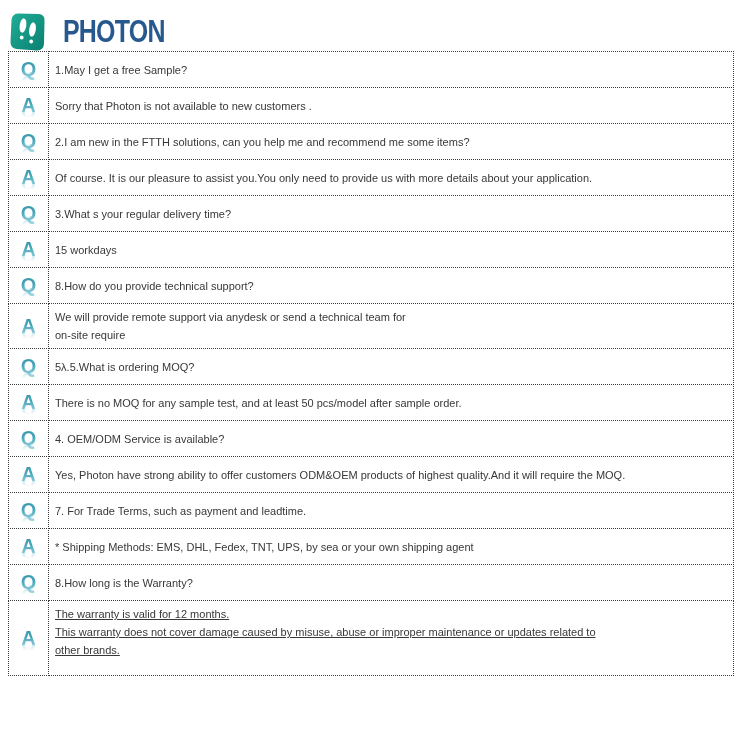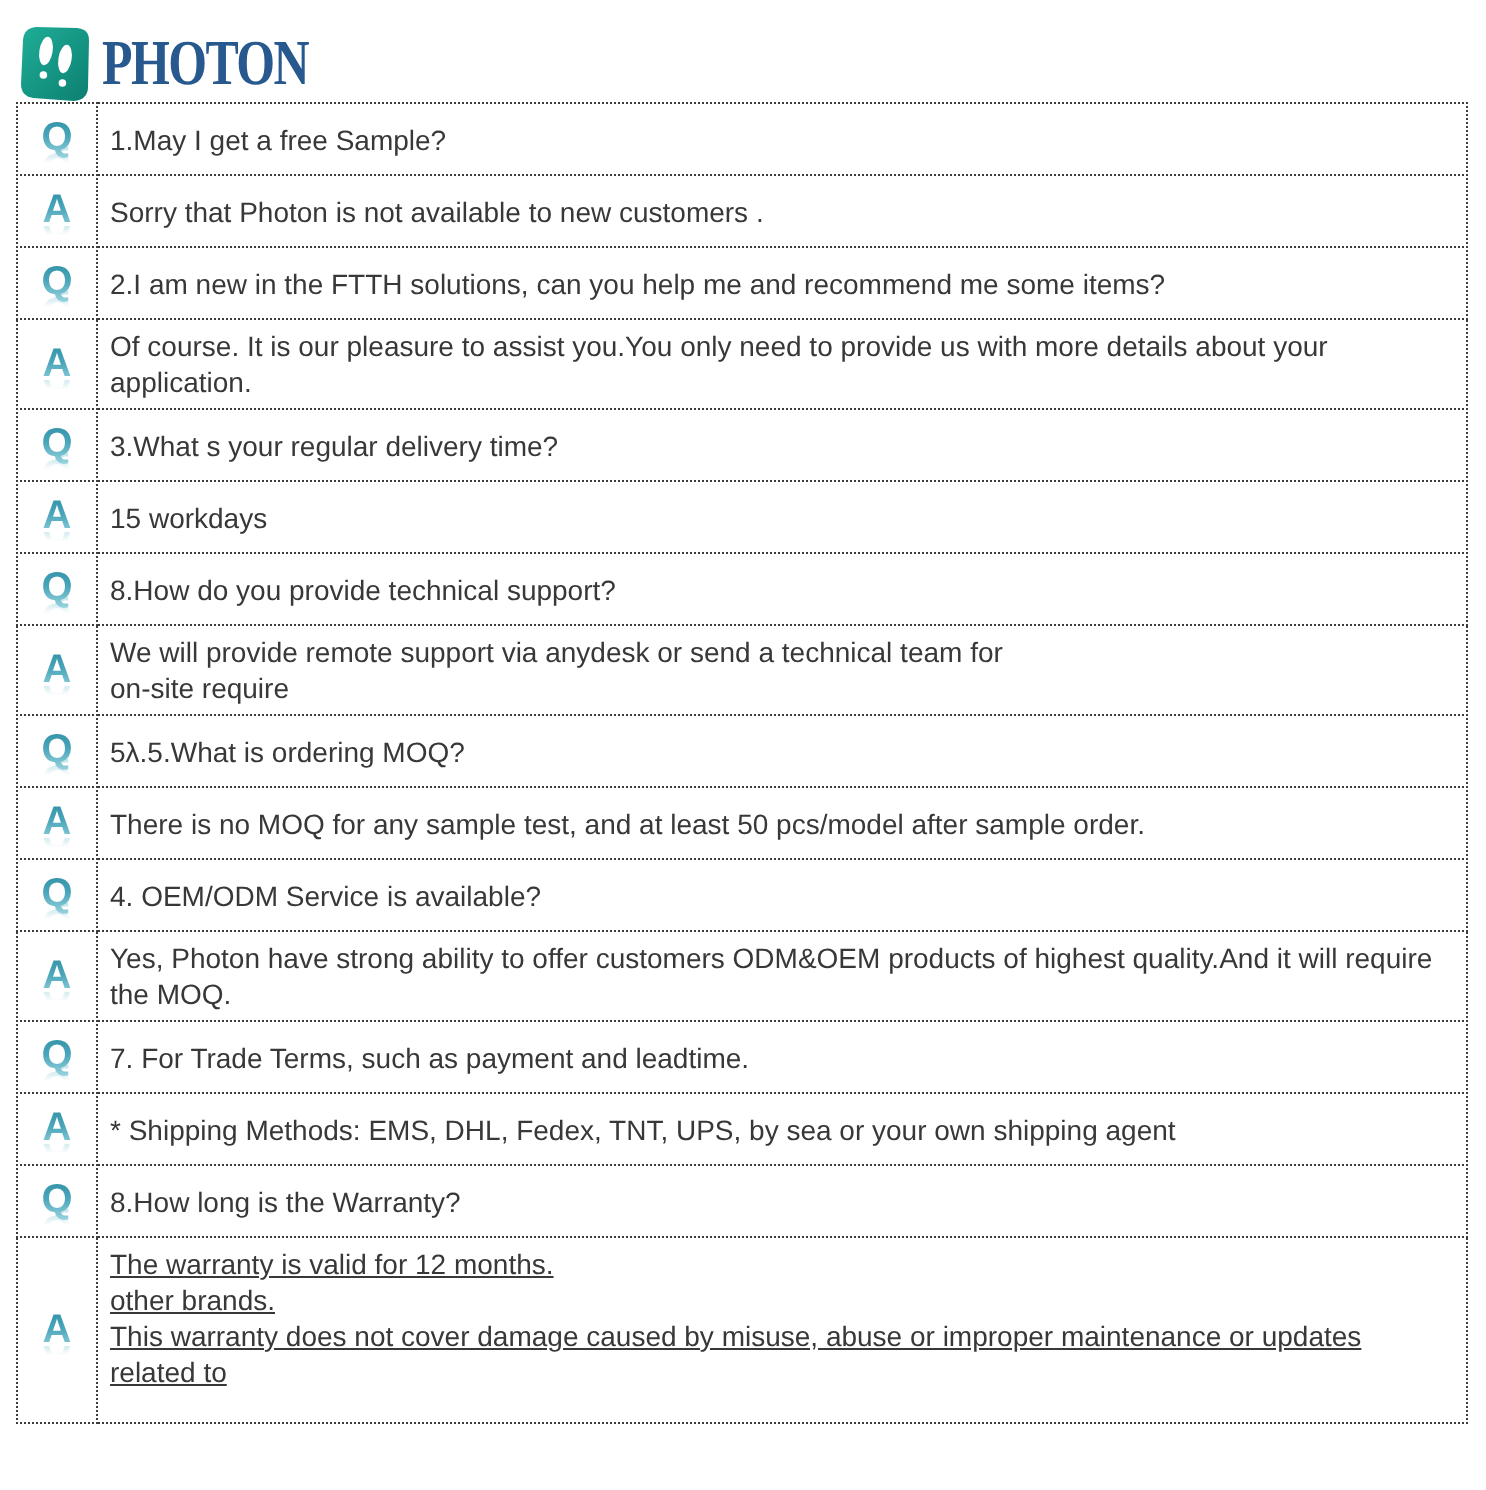--- a/index.html
+++ b/index.html
@@ -1,21 +1,21 @@
 <!DOCTYPE html>
 <html><head>
 <meta charset="utf-8">
 <style>
   html,body{margin:0;padding:0;background:#fff;}
   .page{
     width:743px;height:745px;background:#ffffff;overflow:hidden;
     font-family:"Liberation Sans",sans-serif;color:#333;position:relative;
   }
   
-  .logo{display:flex;align-items:center;gap:6px;padding:16px 0 0 10px;height:46px;box-sizing:border-box;font-family:Liberation Serif, serif;}
+  .logo{display:flex;align-items:center;gap:18px;padding:16px 0 0 10px;height:46px;box-sizing:border-box;}
   .logo svg{display:block;}
   .brand{
     font-weight:700;font-size:32px;line-height:38px;color:#27588e;
     letter-spacing:-1px;display:inline-block;transform:scaleX(0.78);transform-origin:left center;
   }
   
   .faq-table{margin:5px 9px 0 8px;}
   .row{display:flex;}
   .row + .row{margin-top:-1px;}
   .cell{border:1px dotted #3c3c3c;box-sizing:border-box;display:flex;}
@@ -24,21 +24,21 @@
     font-weight:700;font-size:20px;
     background:#fff;
   }
   .cell.letter span{
     background:linear-gradient(180deg,#2f8fa4 0%,#4aa6ba 45%,#a9dce6 100%);
     -webkit-background-clip:text;background-clip:text;color:transparent;
     -webkit-box-reflect:below -10px linear-gradient(transparent 55%,rgba(255,255,255,.75));
   }
   .cell.text{
     flex:1;margin-left:-1px;flex-direction:column;justify-content:center;
-    padding:4px 6px;font-size:14px;line-height:18px;min-height:37px;color:#383838;
+    padding:4px 6px;font-size:11px;line-height:18px;min-height:37px;color:#383838;
   }
   .row:last-child .cell.text{padding-bottom:16px;text-decoration:underline;}
   .line{white-space:normal;}
 </style>
 </head>
 <body>
 
 <div class="page">
 
   <header class="logo">
@@ -194,19 +194,19 @@
           <div class="line">8.How long is the Warranty?</div>
         </div>
     </div>
 
     <div class="row">
       <div class="cell letter">
           <span>A</span>
         </div>
       <div class="cell text">
           <div class="line">The warranty is valid for 12 months.</div>
+          <div class="line">This warranty does not cover damage caused by misuse, abuse or improper maintenance or updates related to</div>
           <div class="line">other brands.</div>
-          <div class="line">This warranty does not cover damage caused by misuse, abuse or improper maintenance or updates related to</div>
         </div>
     </div>
   </div>
 
 </div>
 
 </body></html>

